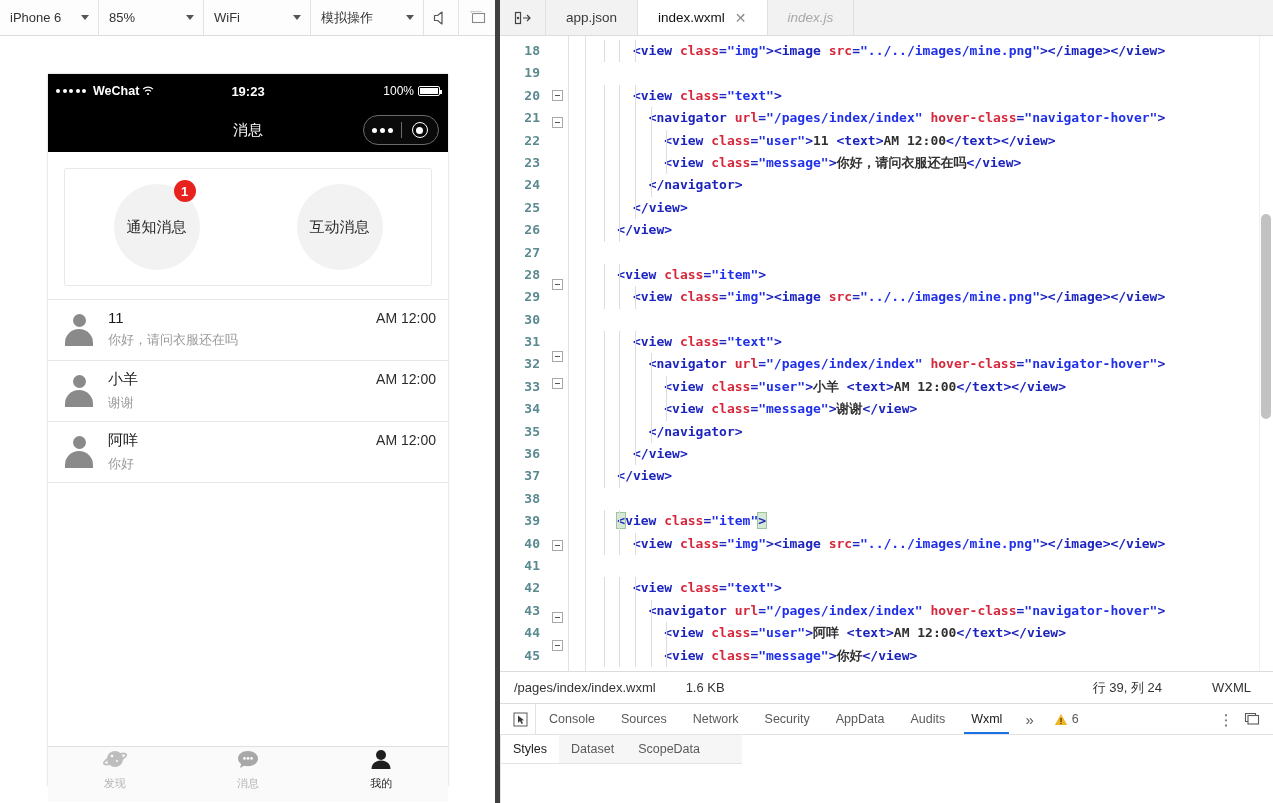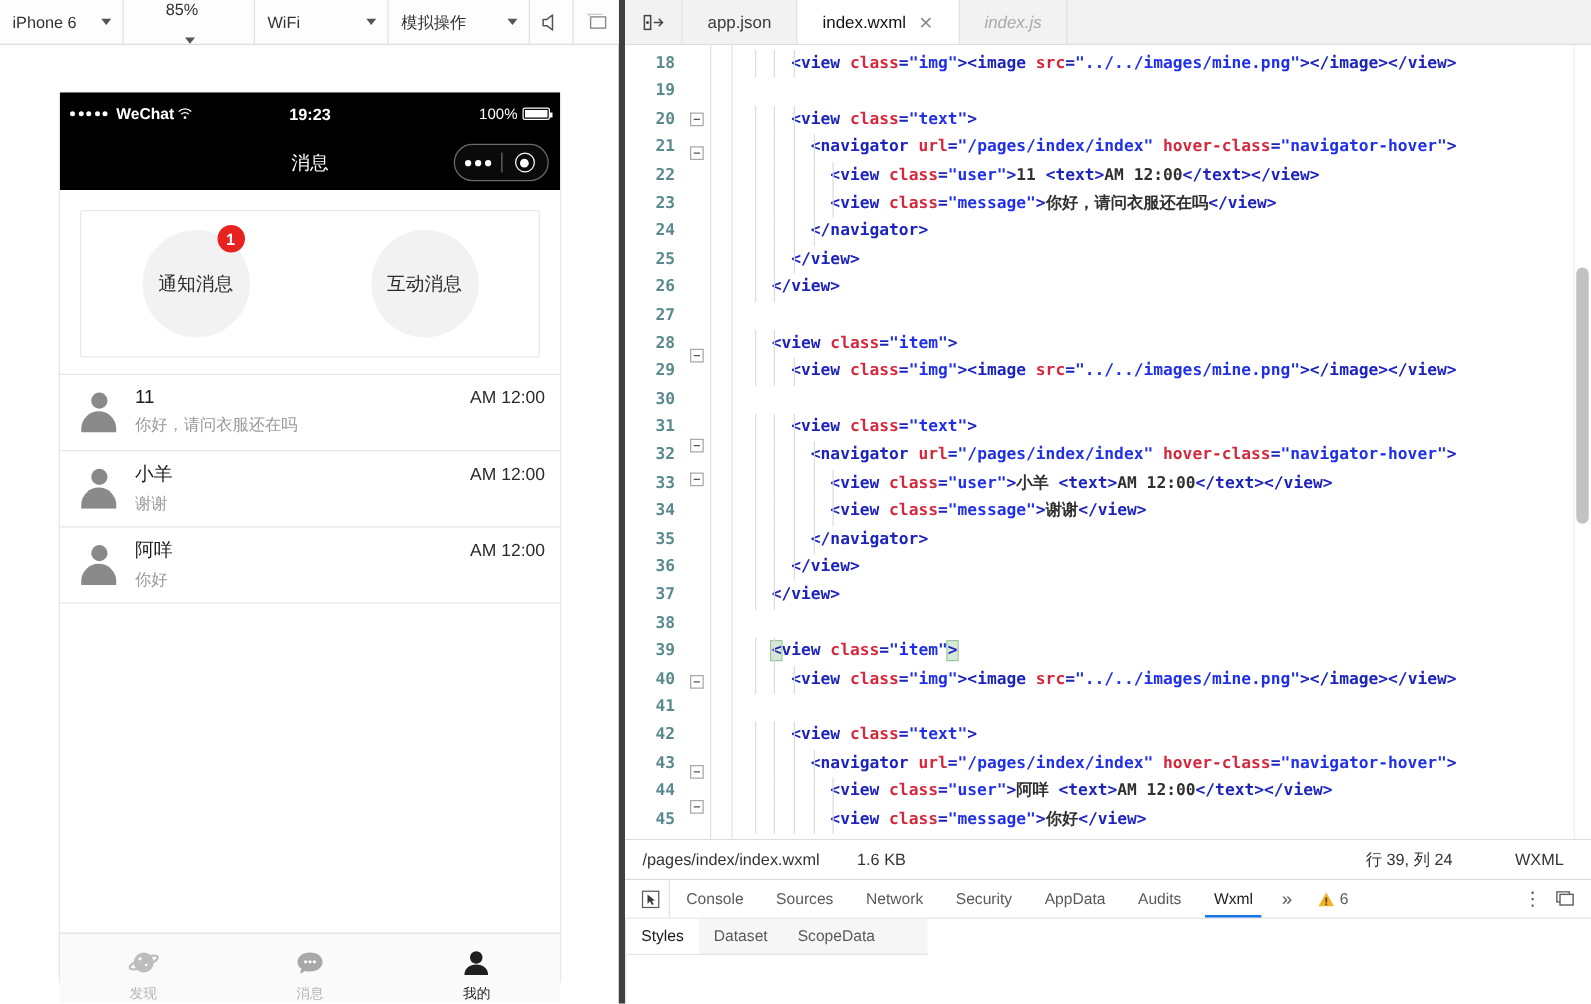--- a/index.html
+++ b/index.html
@@ -32,21 +32,21 @@
     border-right: 1px solid #e2e2e2;
     font-size: 13px; color: #333;
     cursor: pointer;
     height: 100%;
     white-space: nowrap;
   }
   .sim-sel .lbl { margin-right: 12px; }
   .caret { width: 0; height: 0; border-left: 4px solid transparent;
            border-right: 4px solid transparent; border-top: 5px solid #555; }
   .sel-device { width: 100px; }
-  .sel-zoom   { width: 106px; flex-direction: column; }
+  .sel-zoom   { width: 106px; }
   .sel-net    { width: 108px; }
   .sel-op     { width: 114px; }
   .icon-btn {
     width: 36px; display: flex; align-items: center; justify-content: center;
     cursor: pointer; border-right: 1px solid #e2e2e2;
   }
   .icon-btn:last-child { border-right: none; }
 
   
   .phone {
@@ -118,21 +118,21 @@
     border-radius: 14px 14px 0 0; background: #8a8a8a; }
   .chat-main { flex: 1; min-width: 0; }
   .chat-top { display: flex; align-items: baseline; }
   .chat-name { font-size: 15px; color: #1a1a1a; flex: 1; }
   .chat-time { font-size: 14px; color: #2b2b2b; }
   .chat-msg { font-size: 13px; color: #9a9a9a; margin-top: 5px; }
 
   .tabbar {
     position: absolute; left: 0; right: 0; bottom: 0; height: 56px;
     background: #fafafa; border-top: 1px solid #e0e0e0;
-    display: flex; align-items: flex-end;
+    display: flex; align-items: flex-start;
   }
   .tab { flex: 1; display: flex; flex-direction: column; align-items: center; justify-content: center;
          gap: 3px; cursor: pointer; }
   .tab .tlabel { font-size: 11px; color: #b4b4b4; }
   .tab.active .tlabel { color: #1f1f1f; }
 
   
   .right-panel { flex: 1; display: flex; flex-direction: column; height: 803px; min-width: 0; background: #fff; }
   .tabstrip { height: 36px; display: flex; align-items: stretch; background: #f2f2f2;
               border-bottom: 1px solid #dcdcdc; }

